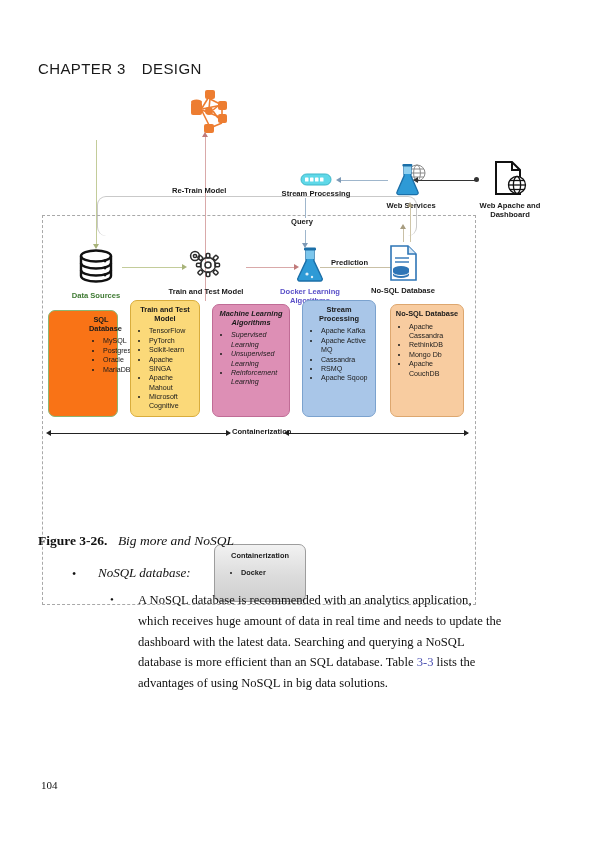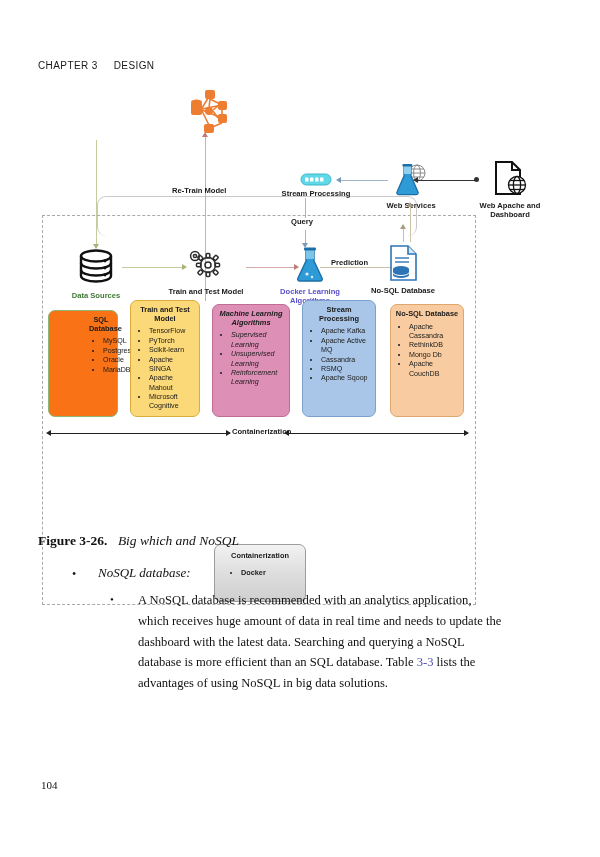--- a/index.html
+++ b/index.html
@@ -7,21 +7,21 @@
     width:600px;height:857px;background:#ffffff;
     font-family:"Liberation Serif", serif;
     position:relative;overflow:hidden;
   }
   .page{position:absolute;inset:0;}
 
   
   .runhead{
     position:absolute;left:38px;top:60px;
     font-family:"Liberation Sans", sans-serif;
-    font-size:10px;letter-spacing:.4px;color:#1a1a1a;
+    font-size:15px;letter-spacing:.4px;color:#1a1a1a;
     white-space:nowrap;
   }
   .runhead .sep{display:inline-block;width:16px;}
 
   
   .figure{position:absolute;left:0;top:88px;width:600px;height:440px;}
 
   .solid-round{
     position:absolute;left:97px;top:108px;width:320px;height:40px;
     border:1px solid #c9c9c9;border-radius:9px;border-bottom:none;
@@ -362,21 +362,21 @@
       <div class="th">Containerization</div>
       <ul>
         <li>Docker</li>
       </ul>
     </div>
 
   </div>
 
   <div class="caption">
     <b>Figure 3-26.</b>
-    <i style="margin-left:7px;">Big which and NoSQL</i>
+    <i style="margin-left:7px;">Big more and NoSQL</i>
   </div>
 
   <div class="lvl1">
     <span class="bul">•</span>
     <span class="txt">NoSQL database:</span>
   </div>
 
   <div class="lvl2">
     <span class="bul">•</span>
     <span class="txt"><span>A NoSQL database is recommended with an analytics application, which receives huge amount of data in real time and needs to update the dashboard with the latest data. Searching and querying a NoSQL database is more efficient than an SQL database. Table </span><span class="lnk">3-3</span><span> lists the advantages of using NoSQL in big data solutions.</span></span>

